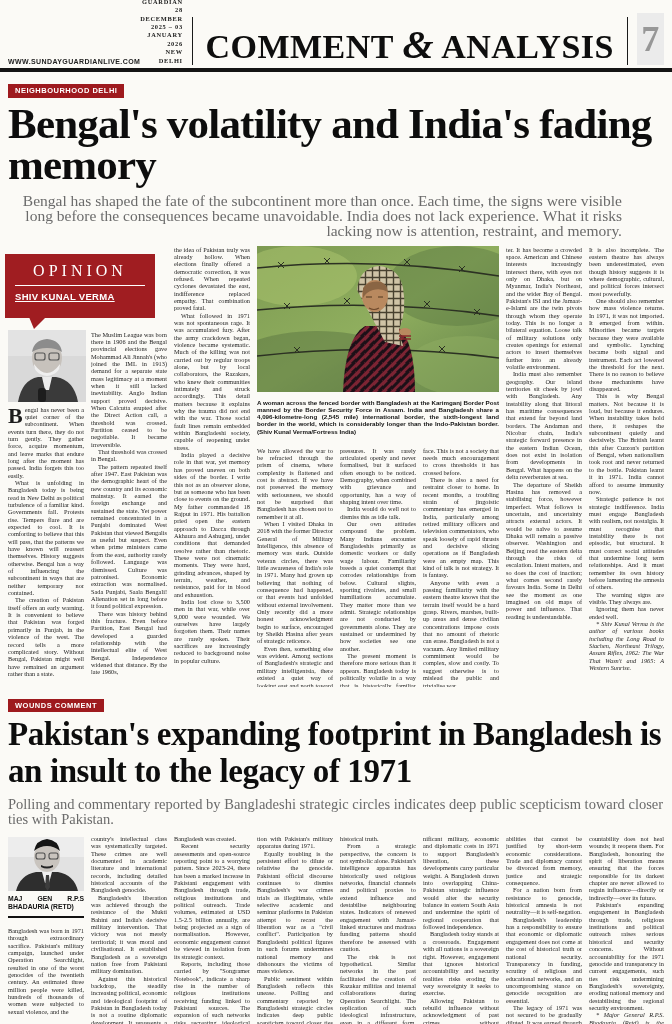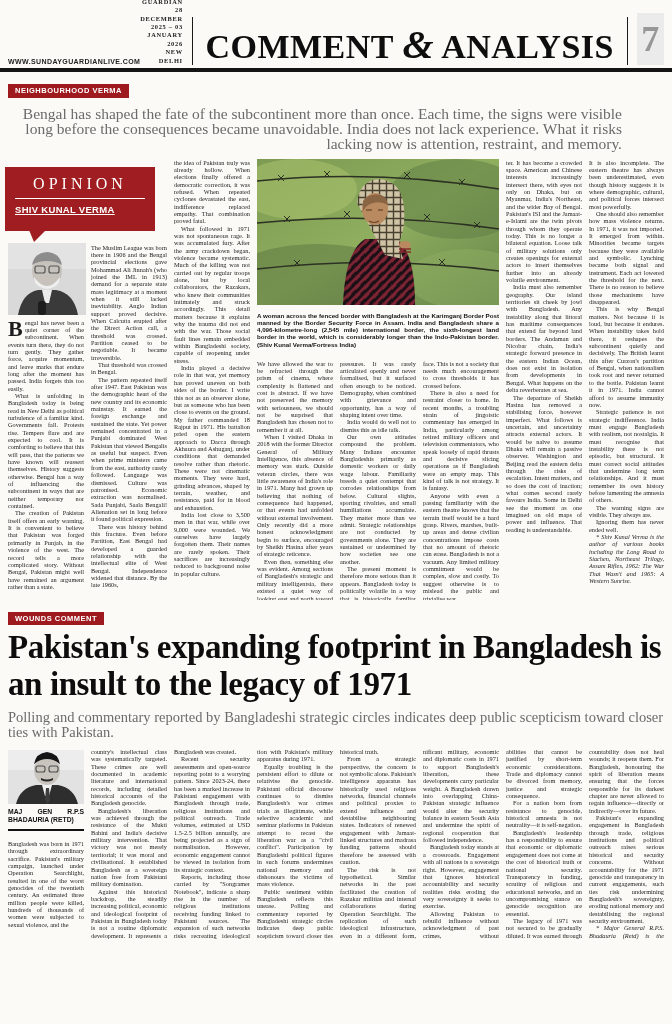--- a/index.html
+++ b/index.html
@@ -88,21 +88,22 @@
       </div>
     </div>
     <div class="m-divider"></div>
     <h1 class="m-title"><span>COMMENT</span> <span class="amp">&amp;</span> <span>ANALYSIS</span></h1>
     <div class="m-divider"></div>
     <div class="m-pageno">7</div>
   </header>
   <div class="m-rule"></div>
 
   <section>
-    <span class="kicker">NEIGHBOURHOOD VERMA</span>
+    <span class="kicker">NEIGHBOURHOOD DELHI</span>
+    <h2 class="headline1">Bengal's volatility and India's fading memory</h2>
     <p class="standfirst">Bengal has shaped the fate of the subcontinent more than once. Each time, the signs were visible long before the consequences became unavoidable. India does not lack experience. What it risks lacking now is attention, restraint, and memory.</p>
 
     <div class="body1">
 
       <div class="opinion">
         <div class="opinion-label">OPINION</div>
         <div class="opinion-rule"></div>
         <div class="opinion-author">SHIV KUNAL VERMA</div>
       </div>
 

